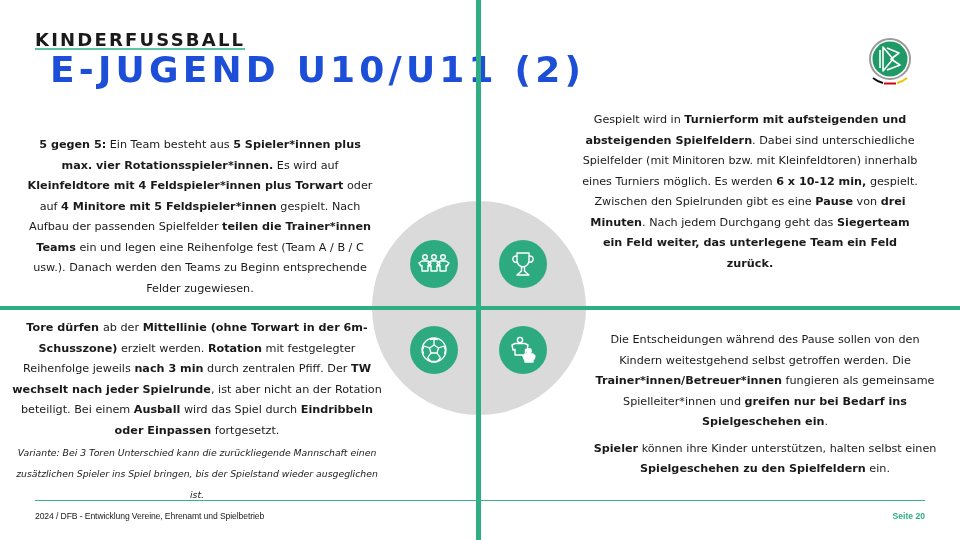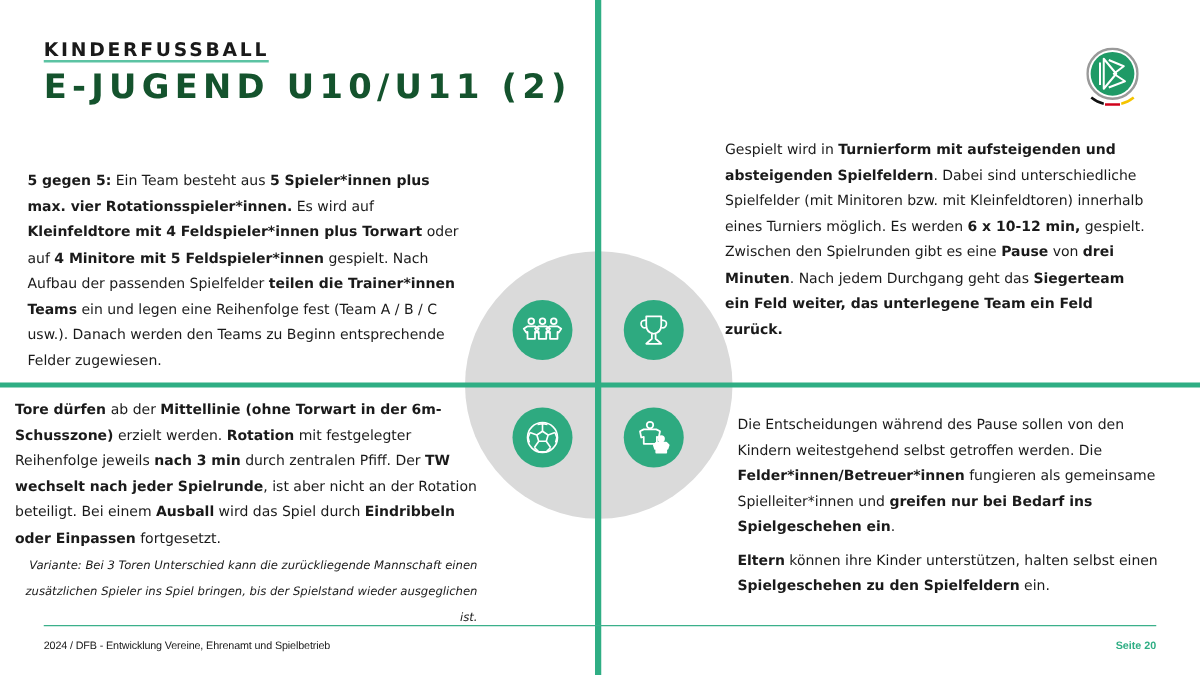--- a/index.html
+++ b/index.html
@@ -1,53 +1,53 @@
 <!DOCTYPE html>
 <html><head>
 <meta charset="utf-8">
 <style>
   * { margin: 0; padding: 0; box-sizing: border-box; }
   html, body { width: 960px; height: 540px; overflow: hidden; background: #ffffff; }
   body { position: relative; font-family: "DejaVu Sans", "Liberation Sans", sans-serif; color: #1a1a1a; }
 
   .kicker {
     position: absolute; left: 35px; top: 33px;
-    font-size: 15px; font-weight: bold; letter-spacing: 2.2px;
+    font-size: 18px; font-weight: bold; letter-spacing: 2.2px;
     color: #1a1a1a; padding-bottom: 1px;
     border-bottom: 2px solid #5cc3a3;
     line-height: 14px;
   }
   .title {
-    position: absolute; left: 35px; top: 53px;
-    font-size: 27px; font-weight: bold; letter-spacing: 4.2px;
-    color: #14532d; line-height: 34px; white-space: nowrap;
+    position: absolute; left: 50px; top: 53px;
+    font-size: 36px; font-weight: bold; letter-spacing: 4.2px;
+    color: #1d4ed8; line-height: 34px; white-space: nowrap;
   }
 
   .vline { position: absolute; left: 476px; top: 0; width: 5px; height: 540px; background: #2fae84; }
   .hline { position: absolute; left: 0; top: 306px; width: 960px; height: 4px; background: #2fae84; }
 
   .big-circle {
     position: absolute; left: 372px; top: 201px; width: 214px; height: 214px;
     border-radius: 50%; background: #dadada;
   }
   .icon-circle {
     position: absolute; width: 48px; height: 48px; border-radius: 50%;
     background: #2eaa80; display: flex; align-items: center; justify-content: center;
   }
   .icon-circle svg { width: 34px; height: 34px; }
 
   .logo { position: absolute; left: 869px; top: 38px; width: 42px; height: 50px; }
 
   .text-block {
-    position: absolute; text-align: left; font-size: 11.2px; line-height: 20.5px; color: #1a1a1a;
+    position: absolute; text-align: center; font-size: 11.2px; line-height: 20.5px; color: #1a1a1a;
   }
   .text-block b { font-weight: bold; }
   .variant {
     position: absolute; left: 12px; top: 442px; width: 370px;
-    text-align: right; font-size: 9.3px; font-style: italic; line-height: 21px; color: #1a1a1a;
+    text-align: center; font-size: 9.3px; font-style: italic; line-height: 21px; color: #1a1a1a;
   }
 
   .footer-rule { position: absolute; left: 35px; top: 500px; width: 890px; height: 1px; background: #3bb08a; }
   .footer-left {
     position: absolute; left: 35px; top: 511px; font-size: 8.6px; font-weight: normal; color: #1a1a1a;
     font-family: "Liberation Sans", sans-serif; letter-spacing: -0.1px;
   }
   .footer-right {
     position: absolute; right: 35px; top: 511px; font-size: 8.6px; font-weight: bold; color: #2fae84;
     font-family: "Liberation Sans", sans-serif;
@@ -120,19 +120,19 @@
     <circle cx="23" cy="18" r="2.2" fill="#fff"></circle>
     <path d="M17 23 L19 21 L27 21 L29 23 L28 26 L27 25.5 L27 29 L19 29 L19 25.5 L18 26 Z" fill="#fff"></path>
   </svg>
 </div>
 
 <div class="text-block" style="left:22px; top:135px; width:356px;"><b>5 gegen 5:</b><span> Ein Team besteht aus </span><b>5 Spieler*innen plus max. vier Rotationsspieler*innen.</b><span> Es wird auf </span><b>Kleinfeldtore mit 4 Feldspieler*innen plus Torwart</b><span> oder auf </span><b>4 Minitore mit 5 Feldspieler*innen</b><span> gespielt. Nach Aufbau der passenden Spielfelder </span><b>teilen die Trainer*innen Teams</b><span> ein und legen eine Reihenfolge fest (Team A / B / C usw.). Danach werden den Teams zu Beginn entsprechende Felder zugewiesen.</span></div>
 <div class="text-block" style="left:580px; top:110px; width:340px;"><span>Gespielt wird in </span><b>Turnierform mit aufsteigenden und absteigenden Spielfeldern</b><span>. Dabei sind unterschiedliche Spielfelder (mit Minitoren bzw. mit Kleinfeldtoren) innerhalb eines Turniers möglich. Es werden </span><b>6 x 10-12 min,</b><span> gespielt. Zwischen den Spielrunden gibt es eine </span><b>Pause</b><span> von </span><b>drei Minuten</b><span>. Nach jedem Durchgang geht das </span><b>Siegerteam ein Feld weiter, das unterlegene Team ein Feld zurück.</b></div>
 <div class="text-block" style="left:12px; top:318px; width:370px;"><b>Tore dürfen </b><span>ab der </span><b>Mittellinie</b><b> (ohne Torwart in der 6m-Schusszone)</b><span> erzielt werden. </span><b>Rotation</b><span> mit festgelegter Reihenfolge jeweils </span><b>nach 3 min</b><span> durch zentralen Pfiff. Der </span><b>TW wechselt nach jeder Spielrunde</b><span>, ist aber nicht an der Rotation beteiligt. Bei einem </span><b>Ausball</b><span> wird das Spiel durch </span><b>Eindribbeln oder Einpassen</b><span> fortgesetzt.</span></div>
 <div class="variant">Variante: Bei 3 Toren Unterschied kann die zurückliegende Mannschaft einen zusätzlichen Spieler ins Spiel bringen, bis der Spielstand wieder ausgeglichen ist.</div>
 <div class="text-block" style="left:590px; top:330px; width:350px;">
-    <div><span>Die Entscheidungen während des Pause sollen von den Kindern weitestgehend selbst getroffen werden. Die </span><b>Felder*innen/Betreuer*innen</b><span> fungieren als gemeinsame Spielleiter*innen und </span><b>greifen nur bei Bedarf ins Spielgeschehen ein</b><span>.</span></div>
-    <div style="margin-top: 6px;"><b>Eltern</b><span> können ihre Kinder unterstützen, halten selbst einen </span><b>Spielgeschehen zu den Spielfeldern</b><span> ein.</span></div>
+    <div><span>Die Entscheidungen während des Pause sollen von den Kindern weitestgehend selbst getroffen werden. Die </span><b>Trainer*innen/Betreuer*innen</b><span> fungieren als gemeinsame Spielleiter*innen und </span><b>greifen nur bei Bedarf ins Spielgeschehen ein</b><span>.</span></div>
+    <div style="margin-top: 6px;"><b>Spieler</b><span> können ihre Kinder unterstützen, halten selbst einen </span><b>Spielgeschehen zu den Spielfeldern</b><span> ein.</span></div>
   </div>
 
 <div class="footer-rule"></div>
 <div class="footer-left">2024 / DFB - Entwicklung Vereine, Ehrenamt und Spielbetrieb</div>
 <div class="footer-right">Seite 20</div>
 
 </body></html>

